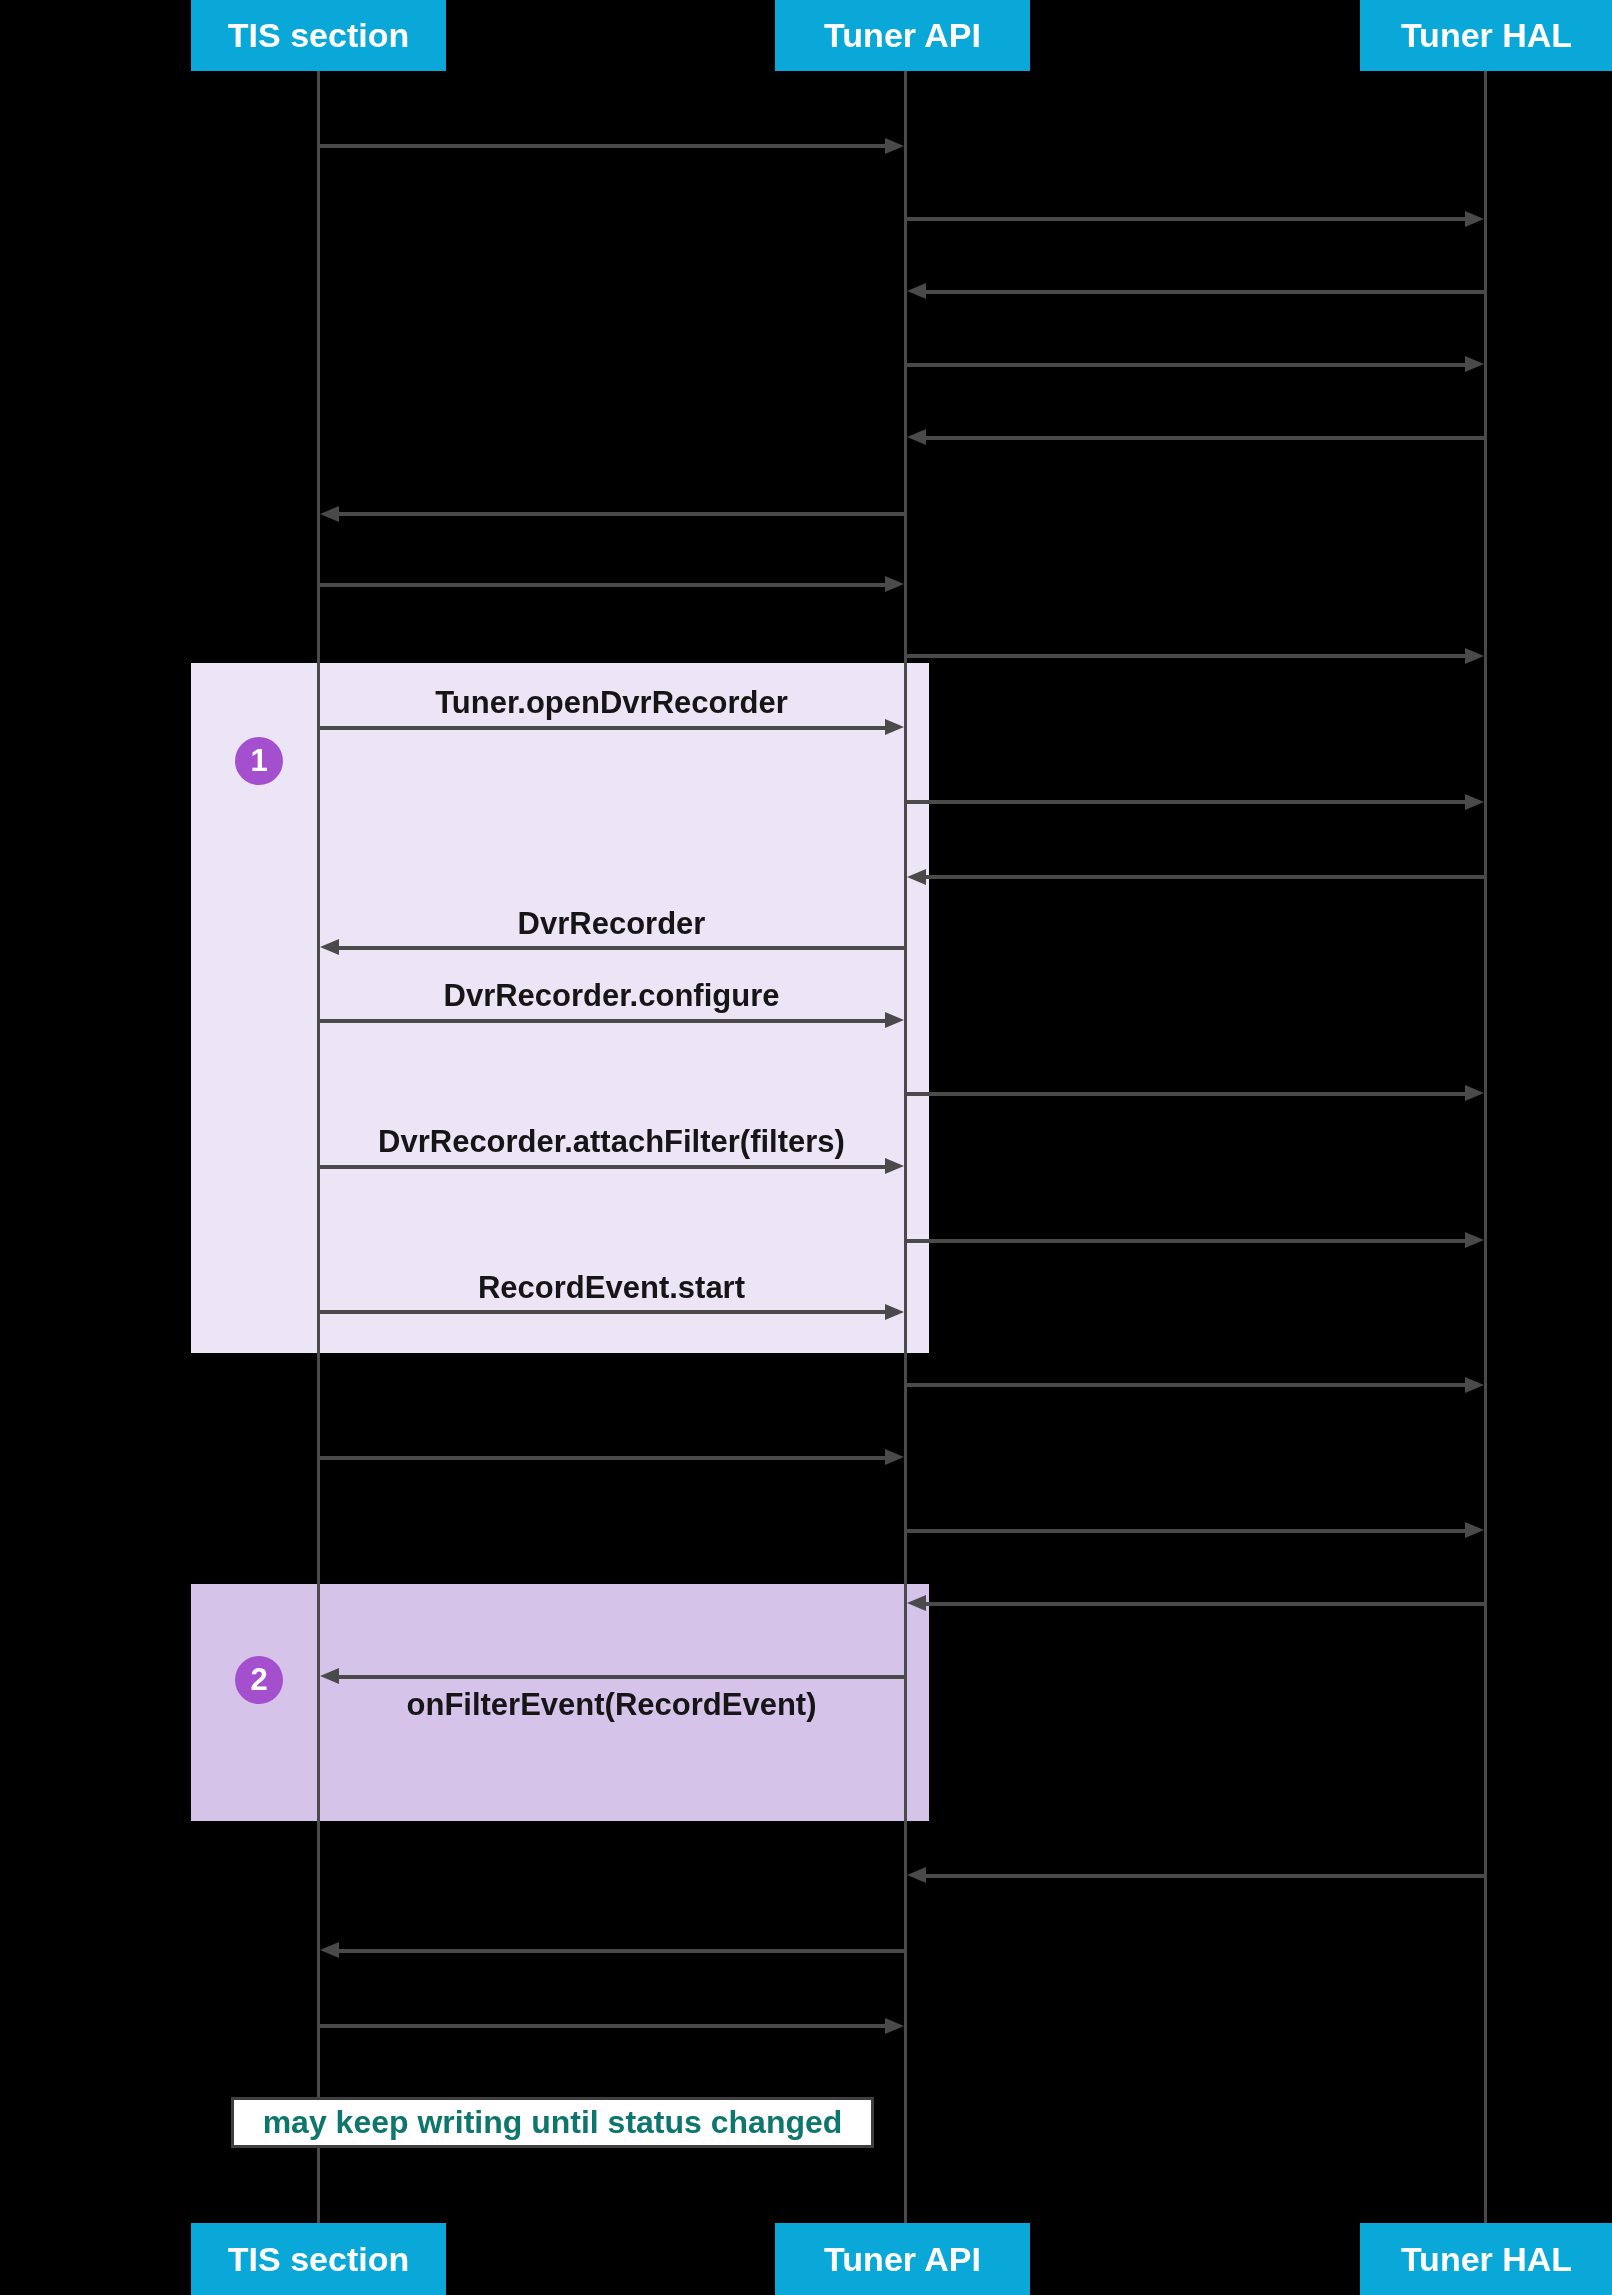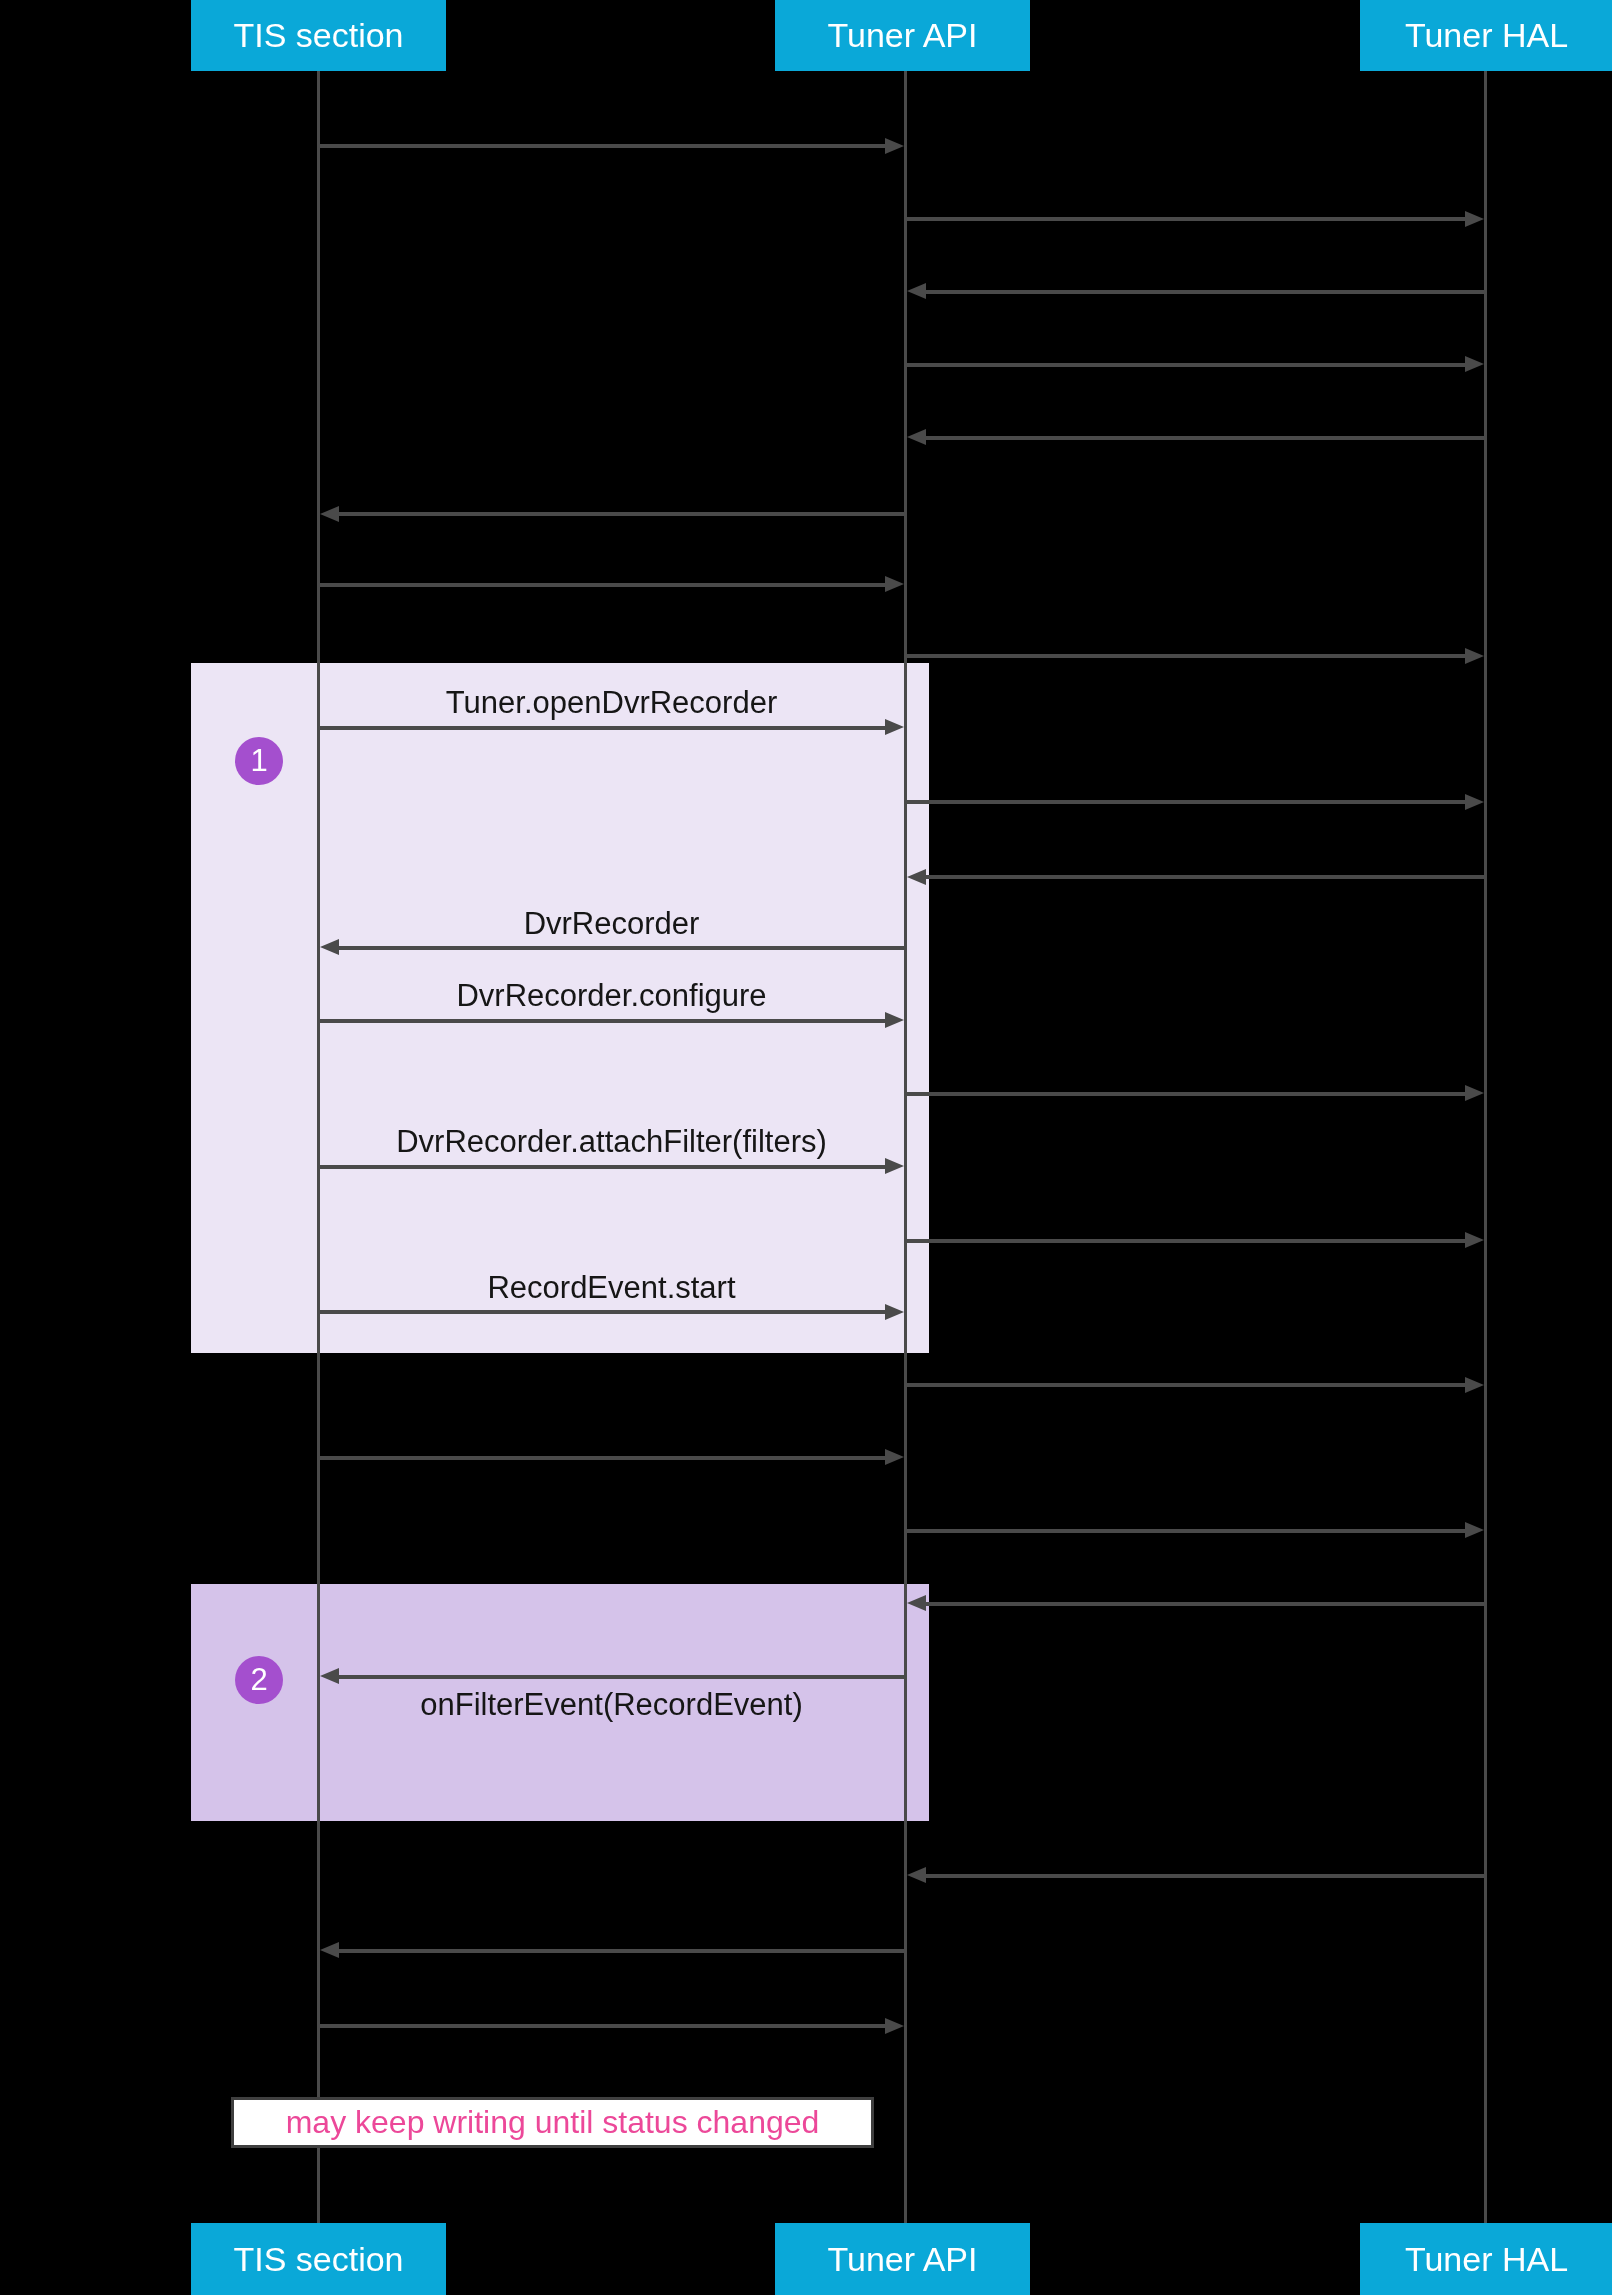--- a/index.html
+++ b/index.html
@@ -1,17 +1,17 @@
 <!DOCTYPE html>
 <html style="font-size:11.7px"><head>
 <meta charset="utf-8">
 <style>
   html,body{margin:0;padding:0;background:#000;}
   #page{position:relative;width:1613px;height:2295px;background:#000;overflow:hidden;
-        font-family:"Liberation Sans", sans-serif;}
+        font-family:"Liberation Sans", sans-serif;font-weight:bold;}
   .header{position:absolute;height:71px;background:#0aa8d8;color:#fff;font-size:34px;
           display:flex;align-items:center;justify-content:center;z-index:6;}
   .header.bottom{height:72px;}
   .lifeline{position:absolute;width:2.9px;background:#4a4a4a;z-index:2;}
   .group{position:absolute;z-index:1;}
   .badge{position:absolute;width:48px;height:48px;border-radius:50%;background:#a44fce;
          color:#fff;font-size:31px;display:flex;align-items:center;justify-content:center;z-index:5;}
   .note{position:absolute;border:2.9px solid #4a4a4a;box-sizing:border-box;z-index:5;
         display:flex;align-items:center;justify-content:center;font-size:32px;}
   .msg-line{position:absolute;height:3.6px;background:#4a4a4a;z-index:4;}
@@ -54,21 +54,21 @@
     <span>Tuner HAL</span>
   </div>
 
   <div class="badge" style="left:235px;top:737px;">
     <span>1</span>
   </div>
   <div class="badge" style="left:235px;top:1656px;">
     <span>2</span>
   </div>
 
-  <div class="note" style="left:231px;top:2097px;width:643px;height:51px;background:#ffffff;color:#ec4899;border-color:#3f3f3f;border-width:3.6px;z-index:6;">
+  <div class="note" style="left:231px;top:2097px;width:643px;height:51px;background:#ffffff;color:#0f766e;border-color:#3f3f3f;border-width:3.6px;z-index:6;">
     <span>may keep writing until status changed</span>
   </div>
 
   <div id="messages">
       <div class="msg-line" style="left: 318px; width: 569px; top: 144px;"></div>
       <div class="msg-head right" style="left: 885px; top: 138px;"></div>
       <div class="msg-line" style="left: 905px; width: 563px; top: 217px;"></div>
       <div class="msg-head right" style="left: 1465px; top: 211px;"></div>
       <div class="msg-line" style="left: 923px; width: 563px; top: 290px;"></div>
       <div class="msg-head left" style="left: 907px; top: 283px;"></div>

